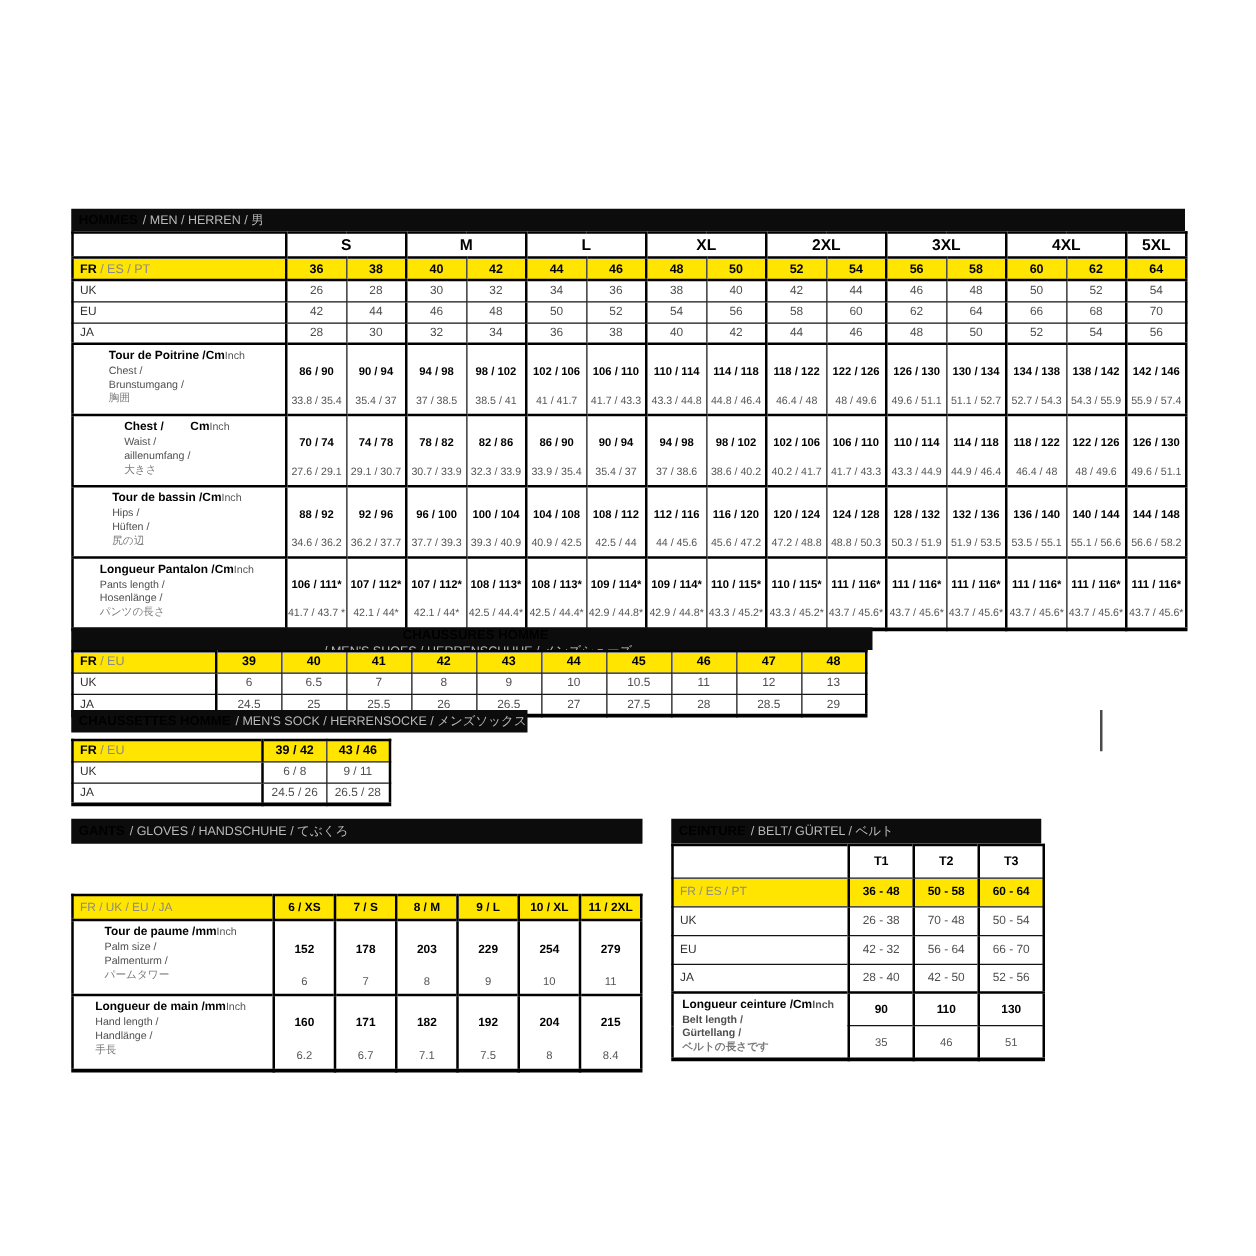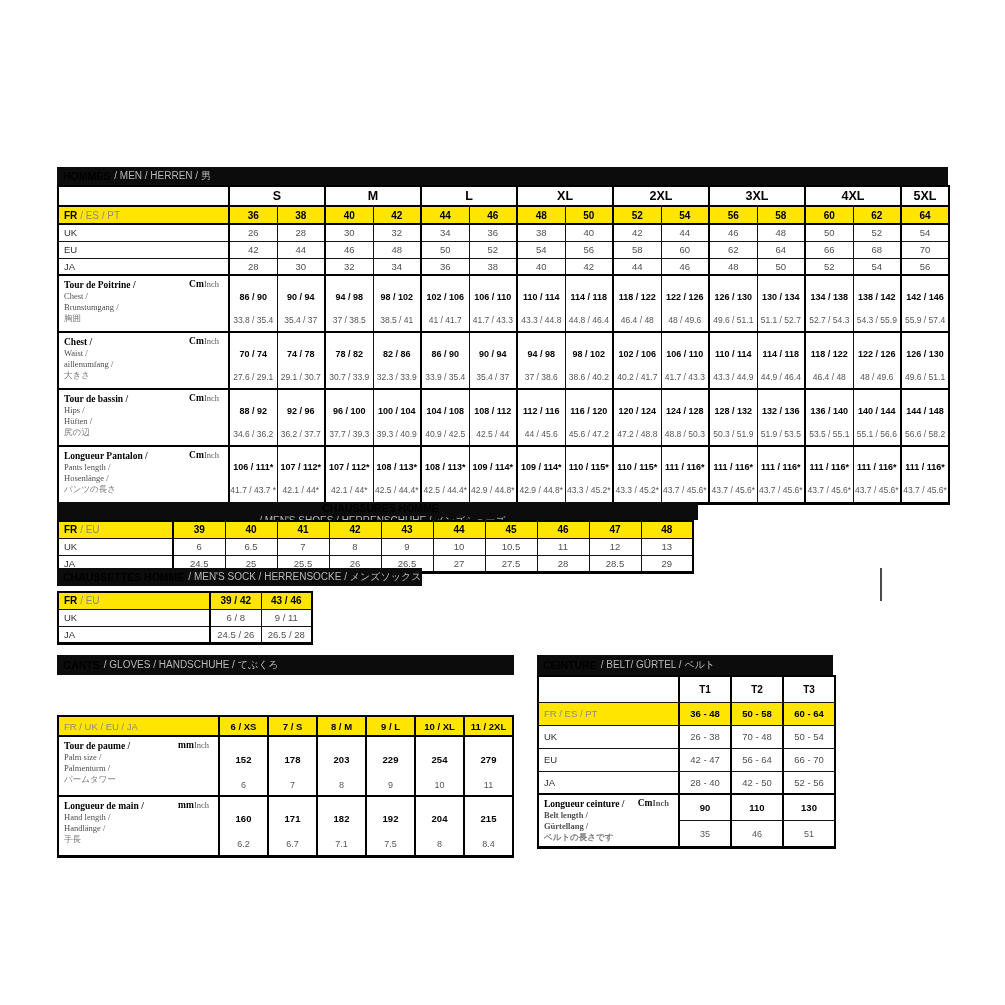--- a/index.html
+++ b/index.html
@@ -29,21 +29,21 @@
   .main tr.vals td:nth-child(even){border-left:2px solid #000;}
   tr.yellow td{background:#ffe500;font-weight:bold;font-size:10px;}
   .main tr.yellow td{height:18px;border-top:2px solid #000;border-bottom:2px solid #000;}
   tr.plain td{height:17px;font-size:9.5px;color:#4f4f4f;}
   tr.plain .plbl{color:#303030;}
   .main tr.measure td{height:57px;border-top:2px solid #000;}
   .mcell{vertical-align:top;}
   .mcell .cmv{margin-top:9px;font-weight:bold;font-size:9px;color:#000;}
   .mcell .inv{margin-top:13px;font-size:8.5px;color:#565656;}
   .mlbl{vertical-align:top;}
-  .mwrap{display:flex;justify-content:space-between;height:100%;box-sizing:border-box;padding:3px 9px 3px 0;font-family:Liberation Serif, serif;}
+  .mwrap{display:flex;justify-content:center;height:100%;box-sizing:border-box;padding:3px 9px 3px 0;}
   .mlines{font-size:8.5px;color:#4f4f4f;line-height:1.3;text-align:left;}
   .mlines .l1{font-size:9.5px;font-weight:bold;color:#000;}
   .mlines .jp{color:#7a7a7a;}
   .units{display:flex;flex-direction:row;justify-content:space-around;text-align:right;}
   .units .ucm{font-weight:bold;font-size:9.5px;color:#000;}
   .units .uin{font-size:8.5px;color:#565656;}
   
   .shoes tr.yellow td,.socks tr.yellow td{height:17px;}
   .shoes,.socks{border-bottom:3px solid #000;}
   
@@ -745,21 +745,21 @@
   <tr class="vals plain">
     <td class="lbl plbl">UK</td>
 
   <td>26 - 38</td>
         <td>70 - 48</td>
         <td>50 - 54</td>
       </tr>
   <tr class="vals plain">
     <td class="lbl plbl">EU</td>
 
-  <td>42 - 47</td>
+  <td>42 - 32</td>
         <td>56 - 64</td>
         <td>66 - 70</td>
       </tr>
   <tr class="vals plain">
     <td class="lbl plbl">JA</td>
 
   <td>28 - 40</td>
         <td>42 - 50</td>
         <td>52 - 56</td>
       </tr>

